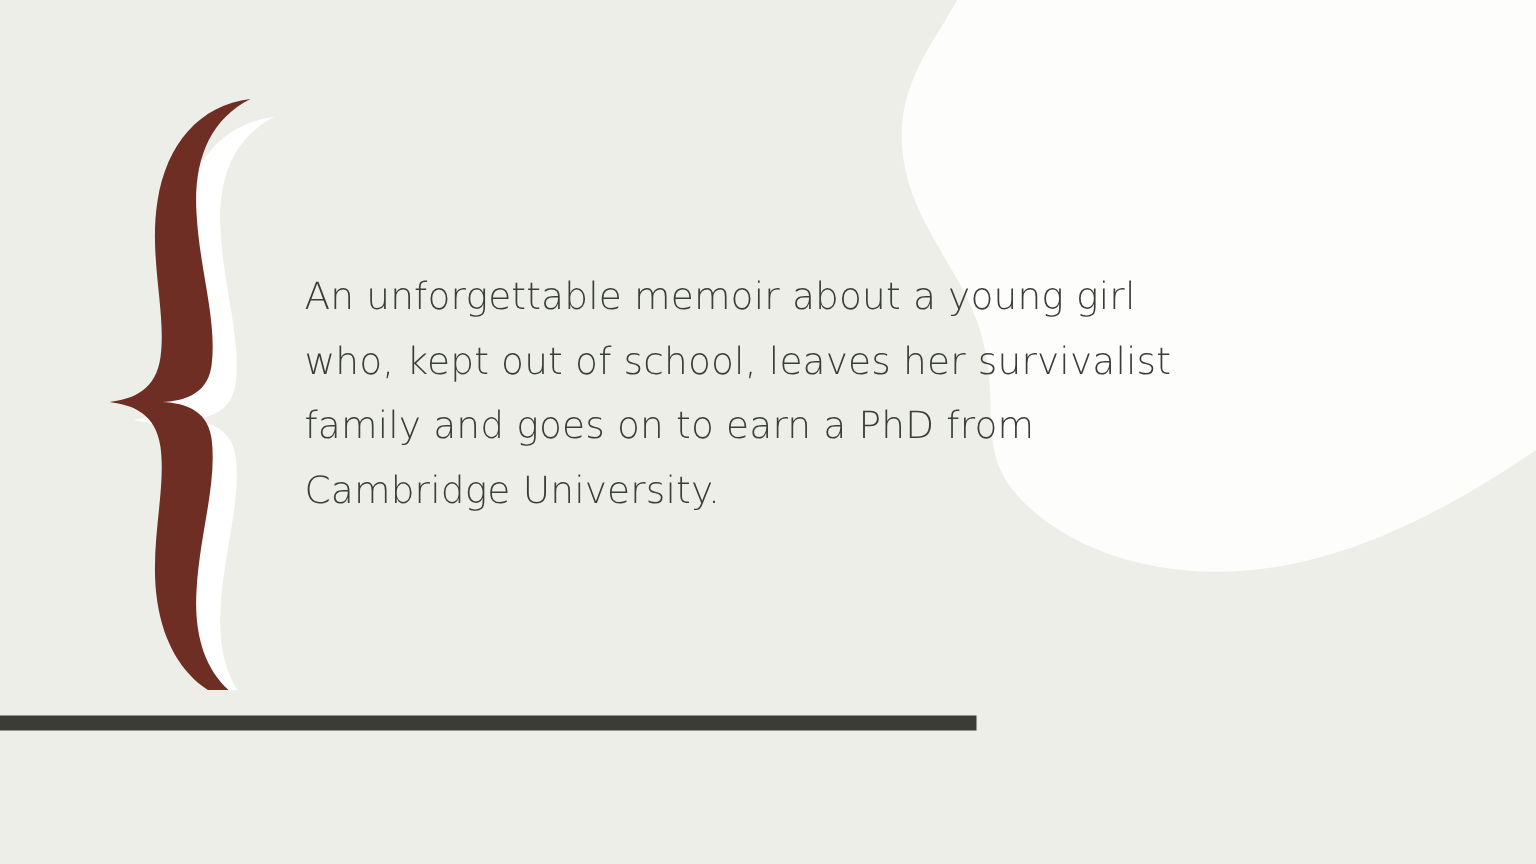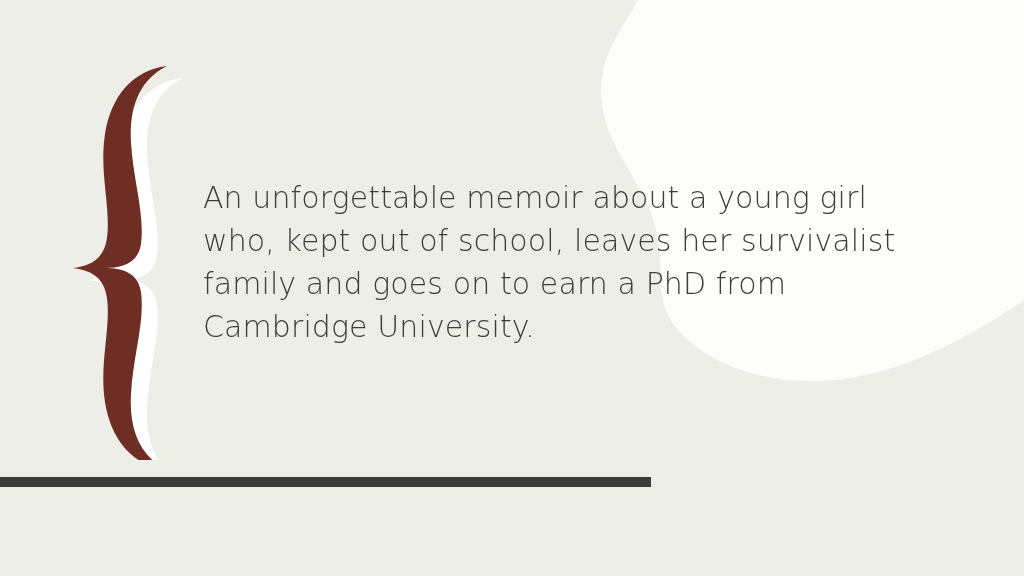--- a/index.html
+++ b/index.html
@@ -53,21 +53,21 @@
   }
 
   
   .blurb {
     position: absolute;
     left: 203px;
     top: 176px;
     width: 740px;
     margin: 0;
     color: #3a3e38;
-    font-size: 30px;
+    font-size: 25px;
     font-weight: 300;
     line-height: 43px;
     letter-spacing: 0.1px;
     white-space: pre-line;
   }
 
   
   .rule {
     position: absolute;
     left: 0;

